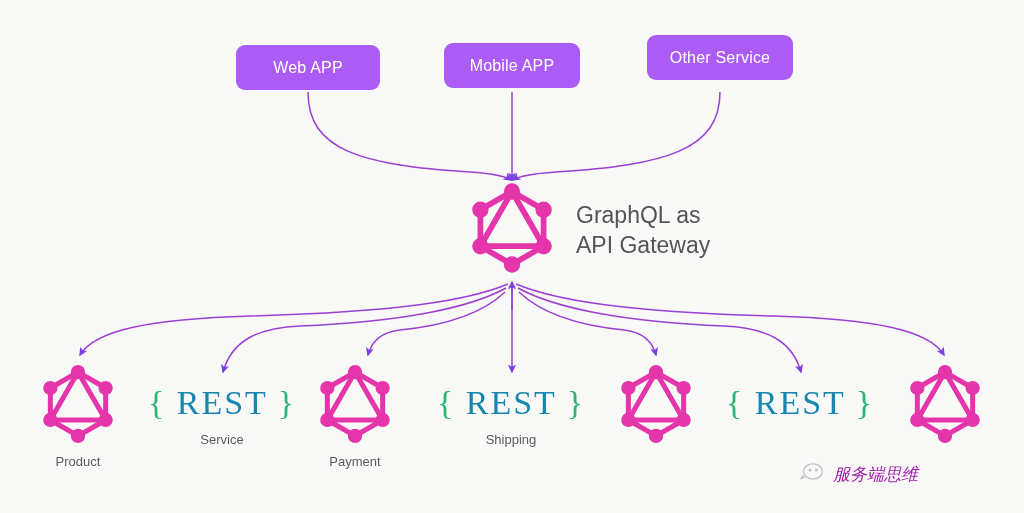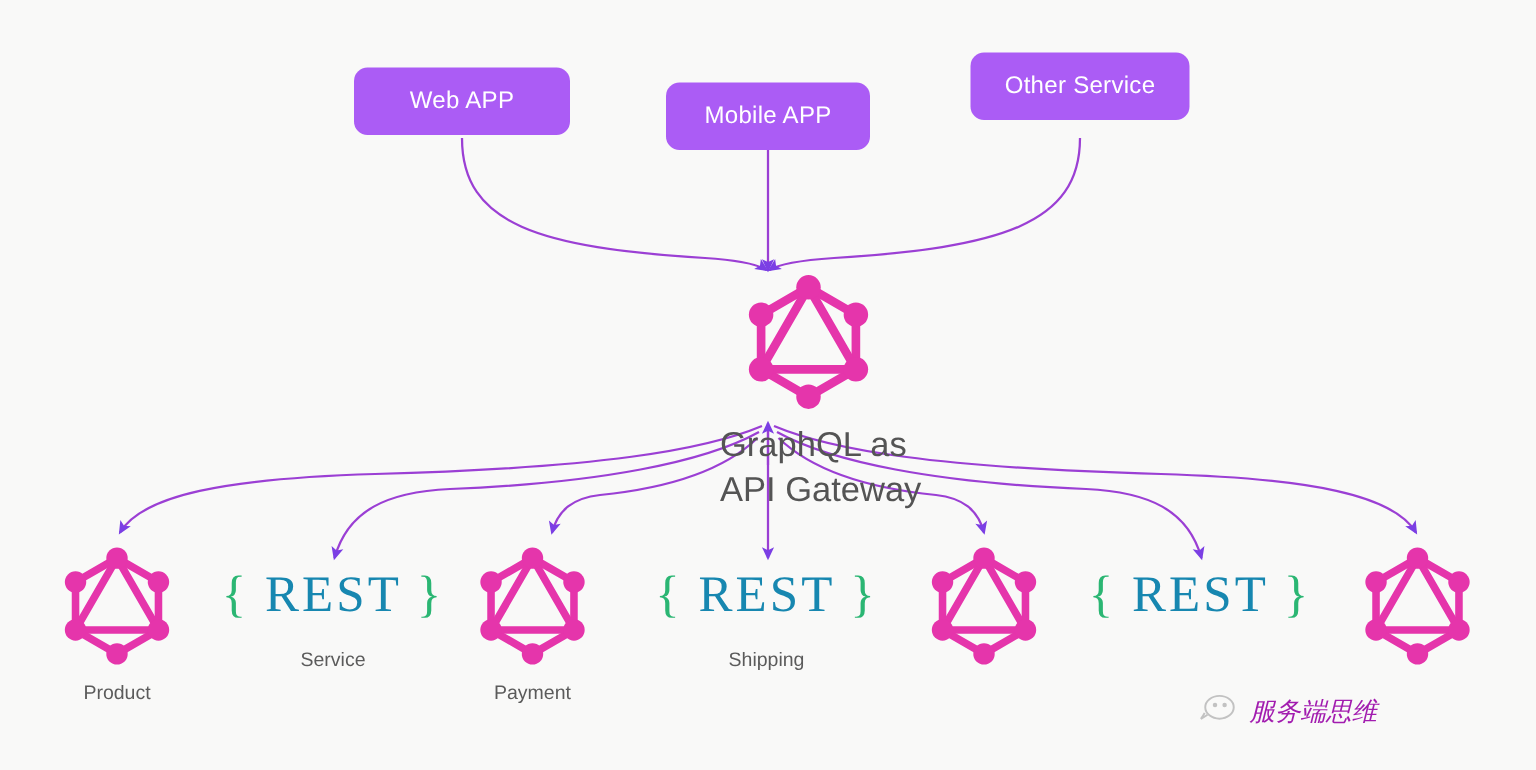--- a/index.html
+++ b/index.html
@@ -38,39 +38,38 @@
     letter-spacing: 0.2px;
     z-index: 3;
   }
 
   
   .gateway-wrap {
     position: absolute;
     display: flex;
     align-items: center;
     z-index: 3;
-    flex-direction: column;
   }
   .gateway-label {
     margin-left: 16px;
     color: #545454;
     font-size: 23px;
     line-height: 1.32;
     white-space: pre-line;
   }
 
   
   .svc {
     position: absolute;
     z-index: 3;
     text-align: center;
   }
   .svc-art {
     display: flex;
-    align-items: flex-start;
+    align-items: flex-end;
     justify-content: center;
   }
   .svc-label {
     color: #5b5b5b;
     font-size: 13px;
     white-space: nowrap;
   }
   .rest-logo {
     font-family: "Liberation Serif", serif;
     font-size: 34px;
@@ -128,21 +127,21 @@
     </g>
 
     <g fill="none" stroke="#9b3fd4" stroke-width="1.5">
       <path d="M512,310 L512,282" marker-end="url(#ahu)"></path>
     </g>
   </svg>
 
   <div class="client-box" id="client-0" style="left: 236px; top: 45px; width: 144px;">
     <span>Web APP</span>
   </div>
-  <div class="client-box" id="client-1" style="left: 444px; top: 55px; width: 136px;">
+  <div class="client-box" id="client-1" style="left: 444px; top: 43px; width: 136px;">
     <span>Mobile APP</span>
   </div>
   <div class="client-box" id="client-2" style="left: 647px; top: 35px; width: 146px;">
     <span>Other Service</span>
   </div>
 
   <div class="gateway-wrap" id="gateway" style="left: 464px; top: 180px;">
     <span class="gw-logo"><svg width="96" height="96" viewBox="0 0 100 100">
     <g stroke="#e535ab" stroke-width="6" stroke-linecap="round" fill="none">
             <line x1="50.00" y1="12.00" x2="82.91" y2="31.00"></line>

